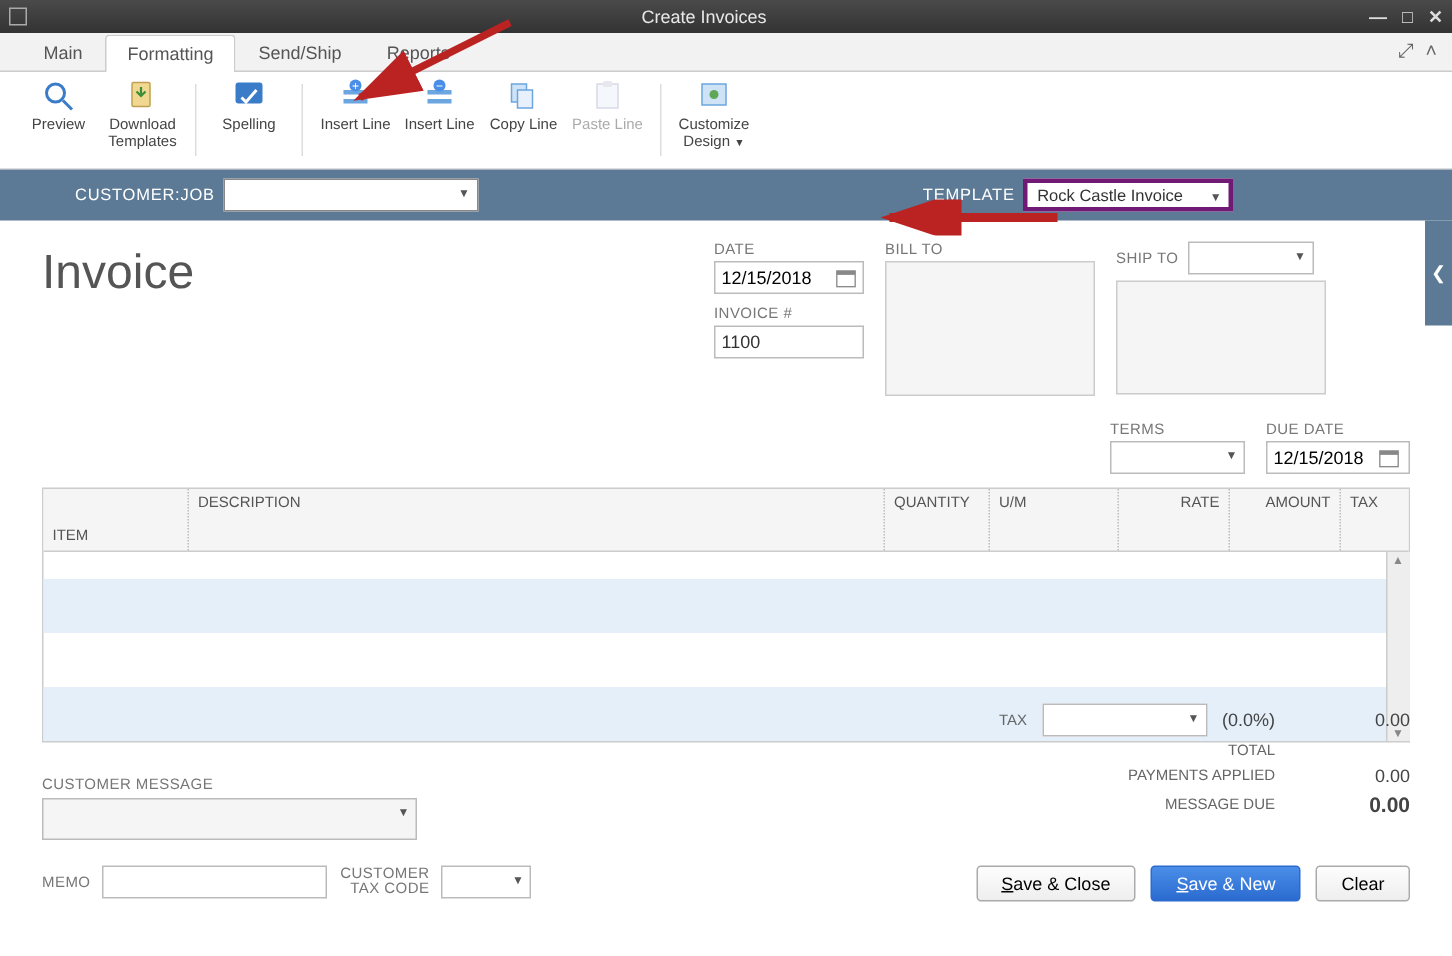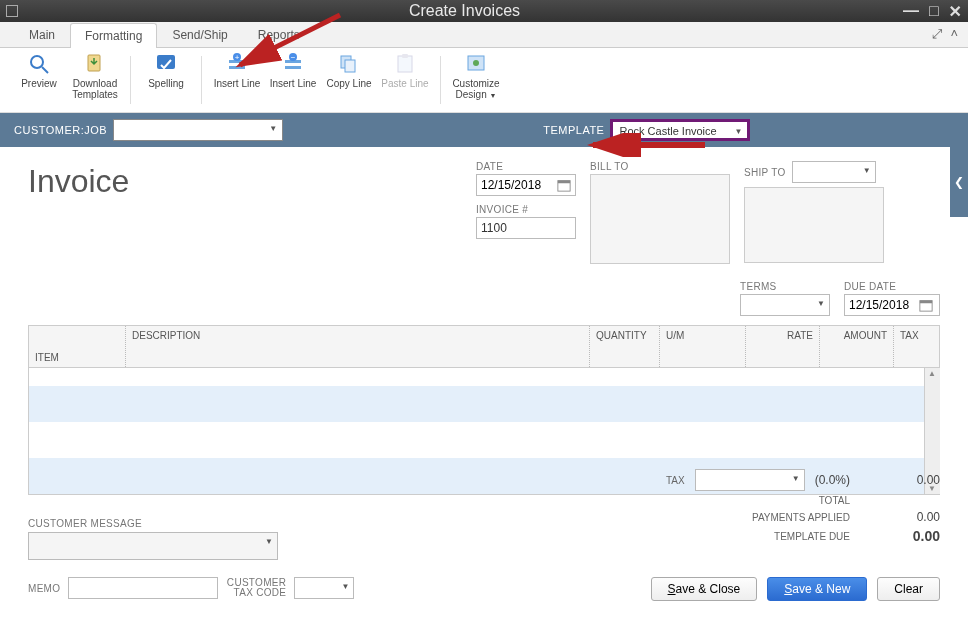--- a/index.html
+++ b/index.html
@@ -1,36 +1,36 @@
 <!DOCTYPE html>
 <html><head>
 <meta charset="utf-8">
 <style>
 * { box-sizing: border-box; margin: 0; padding: 0; }
 body { font-family: Arial, sans-serif; font-size: 11px; background: #fff; width: 968px; height: 637px; overflow: hidden; position: relative; }
 
-.titlebar { background: #3a3a3a; background: linear-gradient(#4a4a4a,#333); color: #e8e8e8; height: 22px; display: flex; align-items: center; padding: 0 6px; font-size: 16px; }
+.titlebar { background: #3a3a3a; background: linear-gradient(#4a4a4a,#333); color: #e8e8e8; height: 22px; display: flex; align-items: center; padding: 0 6px; font-size: 12px; }
 .titlebar .icon-sq { width: 12px; height: 12px; border: 1px solid #aaa; margin-right: 8px; }
 .titlebar .title { flex: 1; text-align: center; }
 .titlebar .winbtns { display: flex; gap: 10px; color: #ddd; font-weight: bold; }
 
 .tabbar { background: #f2f2f2; border-bottom: 1px solid #ccc; height: 26px; display: flex; align-items: flex-end; padding-left: 14px; position: relative; }
 .tab { padding: 5px 14px; font-size: 12px; color: #555; cursor: pointer; border: 1px solid transparent; border-bottom: none; }
 .tab.active { background: #fff; border-color: #ccc; border-radius: 3px 3px 0 0; position: relative; top: 1px; }
 .tabbar .rightctls { position: absolute; right: 10px; top: 4px; display: flex; gap: 8px; font-size: 13px; color: #666; }
 
 .ribbon { background: #fff; height: 65px; display: flex; align-items: flex-start; padding: 4px 12px 0; gap: 2px; border-bottom: 1px solid #ddd; }
 .rbtn { display: flex; flex-direction: column; align-items: center; justify-content: flex-start; width: 54px; cursor: pointer; }
 .rbtn .ricon { width: 24px; height: 24px; margin-bottom: 2px; }
 .rbtn .rlabel { font-size: 10px; color: #444; text-align: center; line-height: 11px; }
 .rbtn.disabled { opacity: 0.45; }
 .rsep { width: 1px; height: 48px; background: #ddd; margin: 4px 6px 0; }
 
 .custbar { background: #5c7a96; height: 34px; display: flex; align-items: center; padding: 0 14px; color: #fff; font-size: 11px; position: relative; }
-.cust-label { letter-spacing: 0.5px; }
+.cust-label { letter-spacing: 0.5px; margin-left: 36px; }
 .cust-select { width: 170px; height: 22px; background: #fff; border: 1px solid #888; margin-left: 6px; position: relative; }
 .cust-select::after { content: '▼'; position: absolute; right: 5px; top: 4px; font-size: 8px; color: #555; }
 .tmpl-select { width: 140px; height: 22px; background: #fff; border: 3px solid #701a75; margin-left: 6px; padding: 3px 18px 3px 6px; color: #333; position: relative; }
 .tmpl-select::after { content: '▼'; position: absolute; right: 5px; top: 5px; font-size: 8px; color: #555; }
 .sidehandle { position: absolute; right: 0; top: 147px; width: 18px; height: 70px; background: #5c7a96; display: flex; align-items: center; justify-content: center; color: #fff; font-size: 12px; }
 
 .mainbody { padding: 16px 28px 10px 28px; height: 490px; position: relative; }
 .h1 { font-size: 32px; color: #555; font-weight: normal; margin-bottom: 10px; }
 
 .fieldlabel { font-size: 10px; color: #777; letter-spacing: 0.3px; }
@@ -258,21 +258,21 @@
     </div>
     <div class="trow">
       <span class="tlab">TOTAL</span>
       <span class="tval"></span>
     </div>
     <div class="trow">
       <span class="tlab">PAYMENTS APPLIED</span>
       <span class="tval">0.00</span>
     </div>
     <div class="trow">
-      <span class="tlab">TEMPLATE DUE</span>
+      <span class="tlab">MESSAGE DUE</span>
       <span class="tval balance">0.00</span>
     </div>
   </div>
 
   <div class="bottomleft">
     <span class="fieldlabel">CUSTOMER MESSAGE</span><br>
     <div class="smallsel" style="width:250px;height:28px;margin-top:3px;background:#f5f5f5;"></div>
   </div>
 
   <div class="memo-row">

